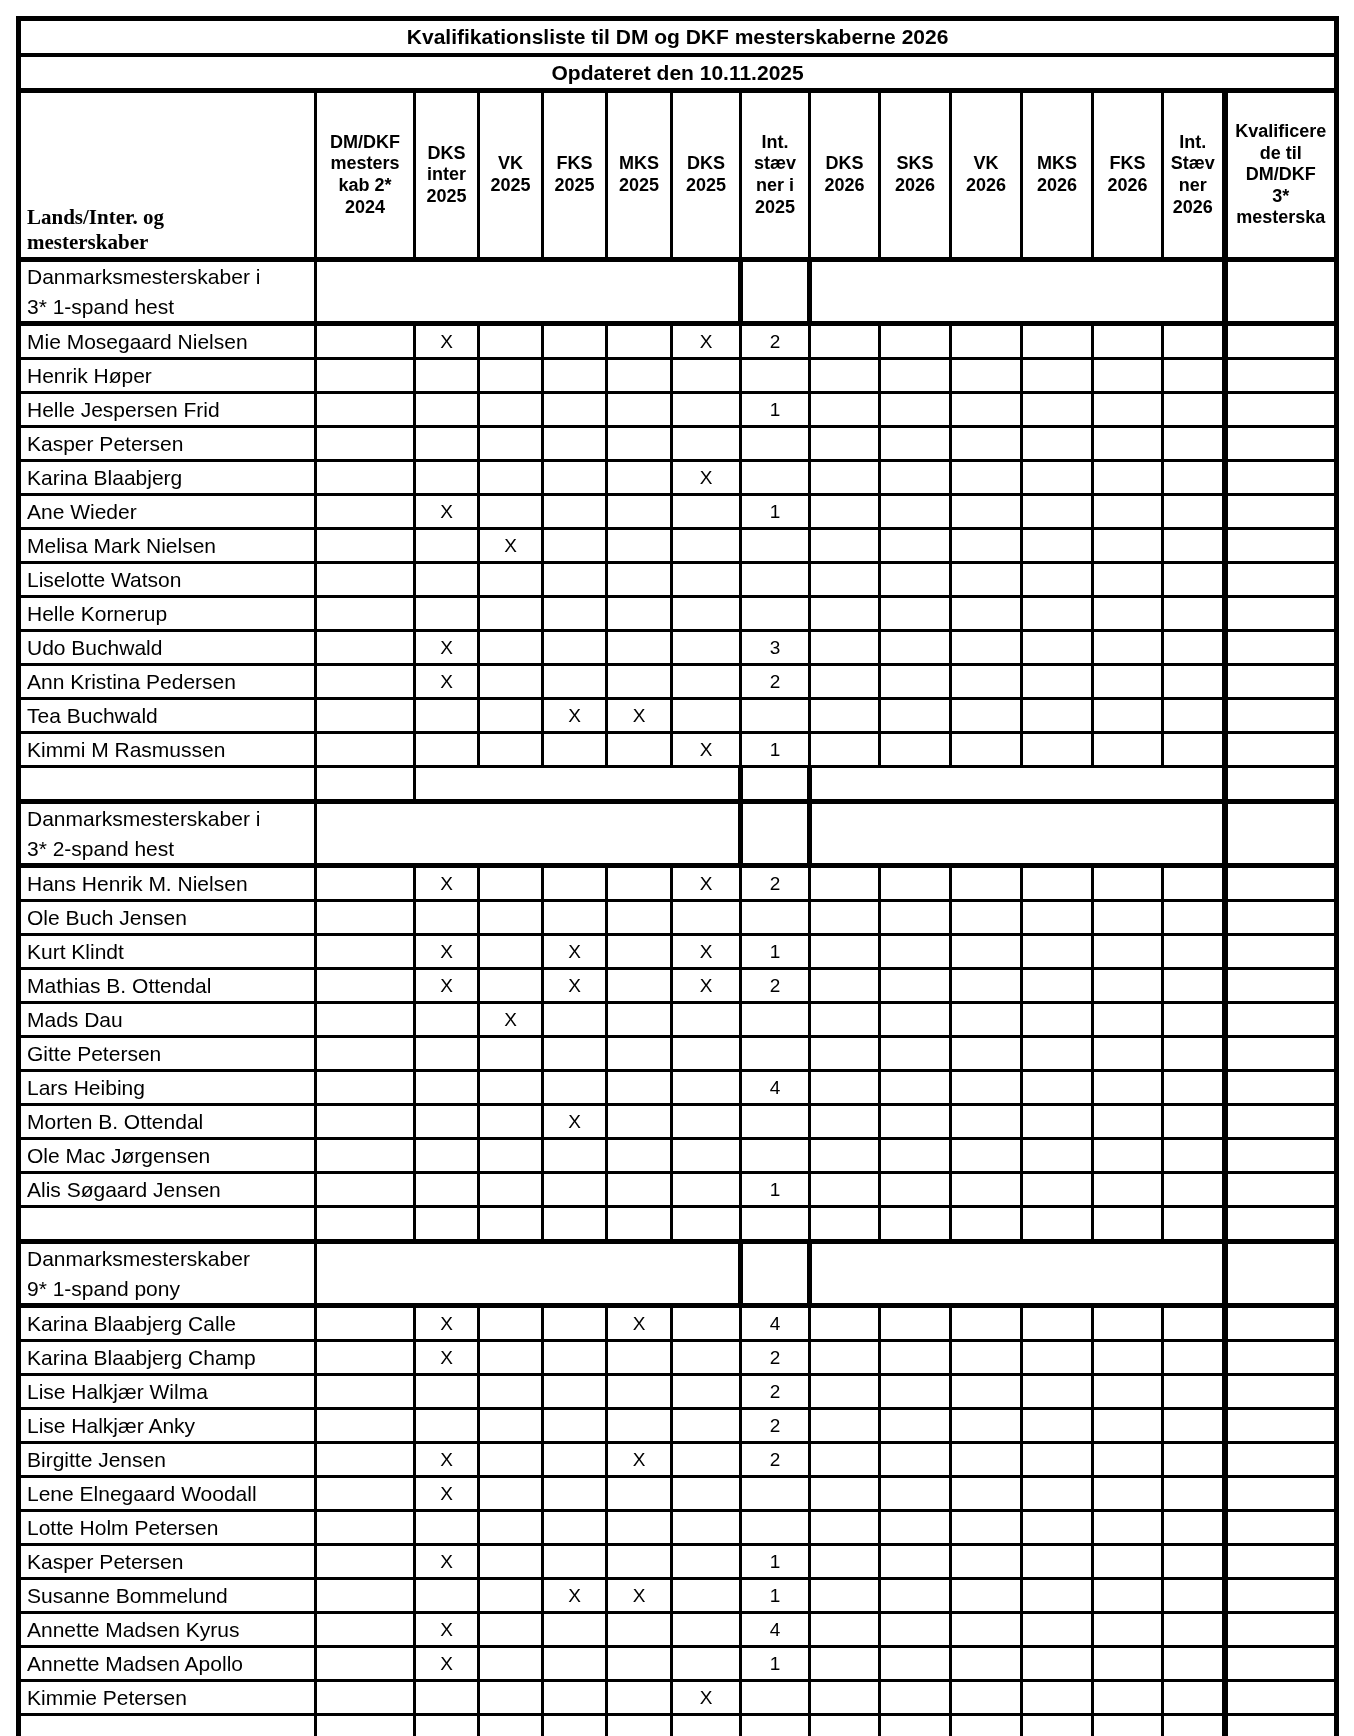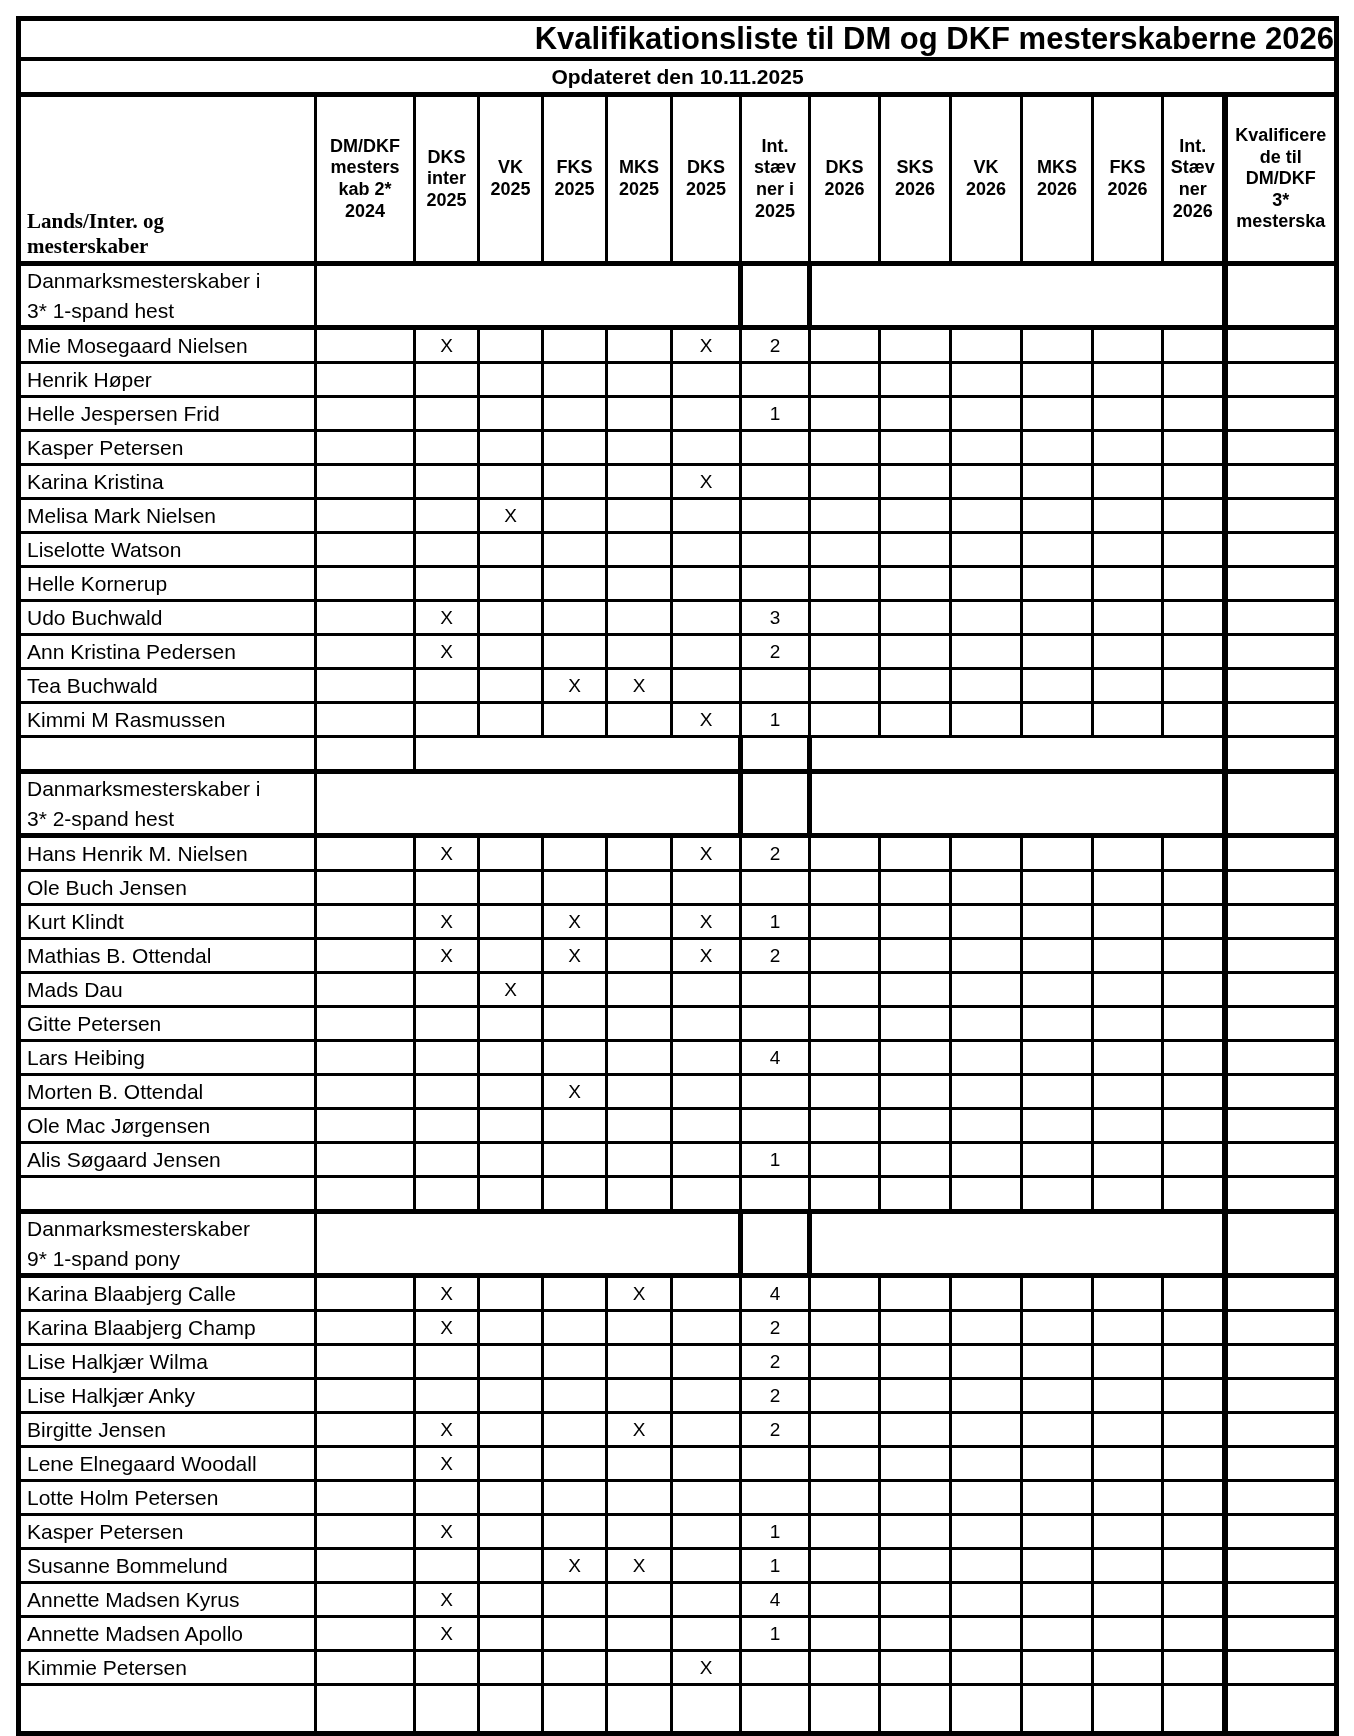--- a/index.html
+++ b/index.html
@@ -13,21 +13,21 @@
     border-collapse:collapse;table-layout:fixed;
     border:5px solid #000;
     background:#fff;
   }
   col.c1{width:297px}col.c2{width:99px}col.c3{width:64px}col.c4{width:64px}
   col.c5{width:64px}col.c6{width:65px}col.c7{width:69px}col.c8{width:69px}
   col.c9{width:70px}col.c10{width:71px}col.c11{width:71px}col.c12{width:71px}
   col.c13{width:70px}col.c14{width:62px}col.c15{width:112px}
   td,th{border:3px solid #000;padding:0;margin:0;vertical-align:middle;overflow:hidden;}
   .row-title td{
-    height:32px;font-size:31px;font-weight:bold;text-align:right;
+    height:32px;font-size:21px;font-weight:bold;text-align:center;
     border-bottom-width:4px;
   }
   .row-updated td{
     height:31px;font-size:21px;font-weight:bold;text-align:center;
     border-bottom-width:5px;
   }
   .row-header th{
     height:160px;font-size:18px;font-weight:bold;text-align:center;
     white-space:pre-line;line-height:1.2;border-bottom-width:5px;
   }
@@ -193,28 +193,45 @@
         <td></td>
         <td></td>
         <td></td>
         <td></td>
         <td></td>
         <td></td>
         <td></td>
         <td class="thick-left"></td>
       </tr>
       <tr class="row-person">
-        <td class="name-cell">Karina Kristina</td>
-        <td></td>
-        <td></td>
-        <td></td>
-        <td></td>
-        <td></td>
-        <td>X</td>
-        <td></td>
+        <td class="name-cell">Karina Blaabjerg</td>
+        <td></td>
+        <td></td>
+        <td></td>
+        <td></td>
+        <td></td>
+        <td>X</td>
+        <td></td>
+        <td></td>
+        <td></td>
+        <td></td>
+        <td></td>
+        <td></td>
+        <td></td>
+        <td class="thick-left"></td>
+      </tr>
+      <tr class="row-person">
+        <td class="name-cell">Ane Wieder</td>
+        <td></td>
+        <td>X</td>
+        <td></td>
+        <td></td>
+        <td></td>
+        <td></td>
+        <td>1</td>
         <td></td>
         <td></td>
         <td></td>
         <td></td>
         <td></td>
         <td></td>
         <td class="thick-left"></td>
       </tr>
       <tr class="row-person">
         <td class="name-cell">Melisa Mark Nielsen</td>

